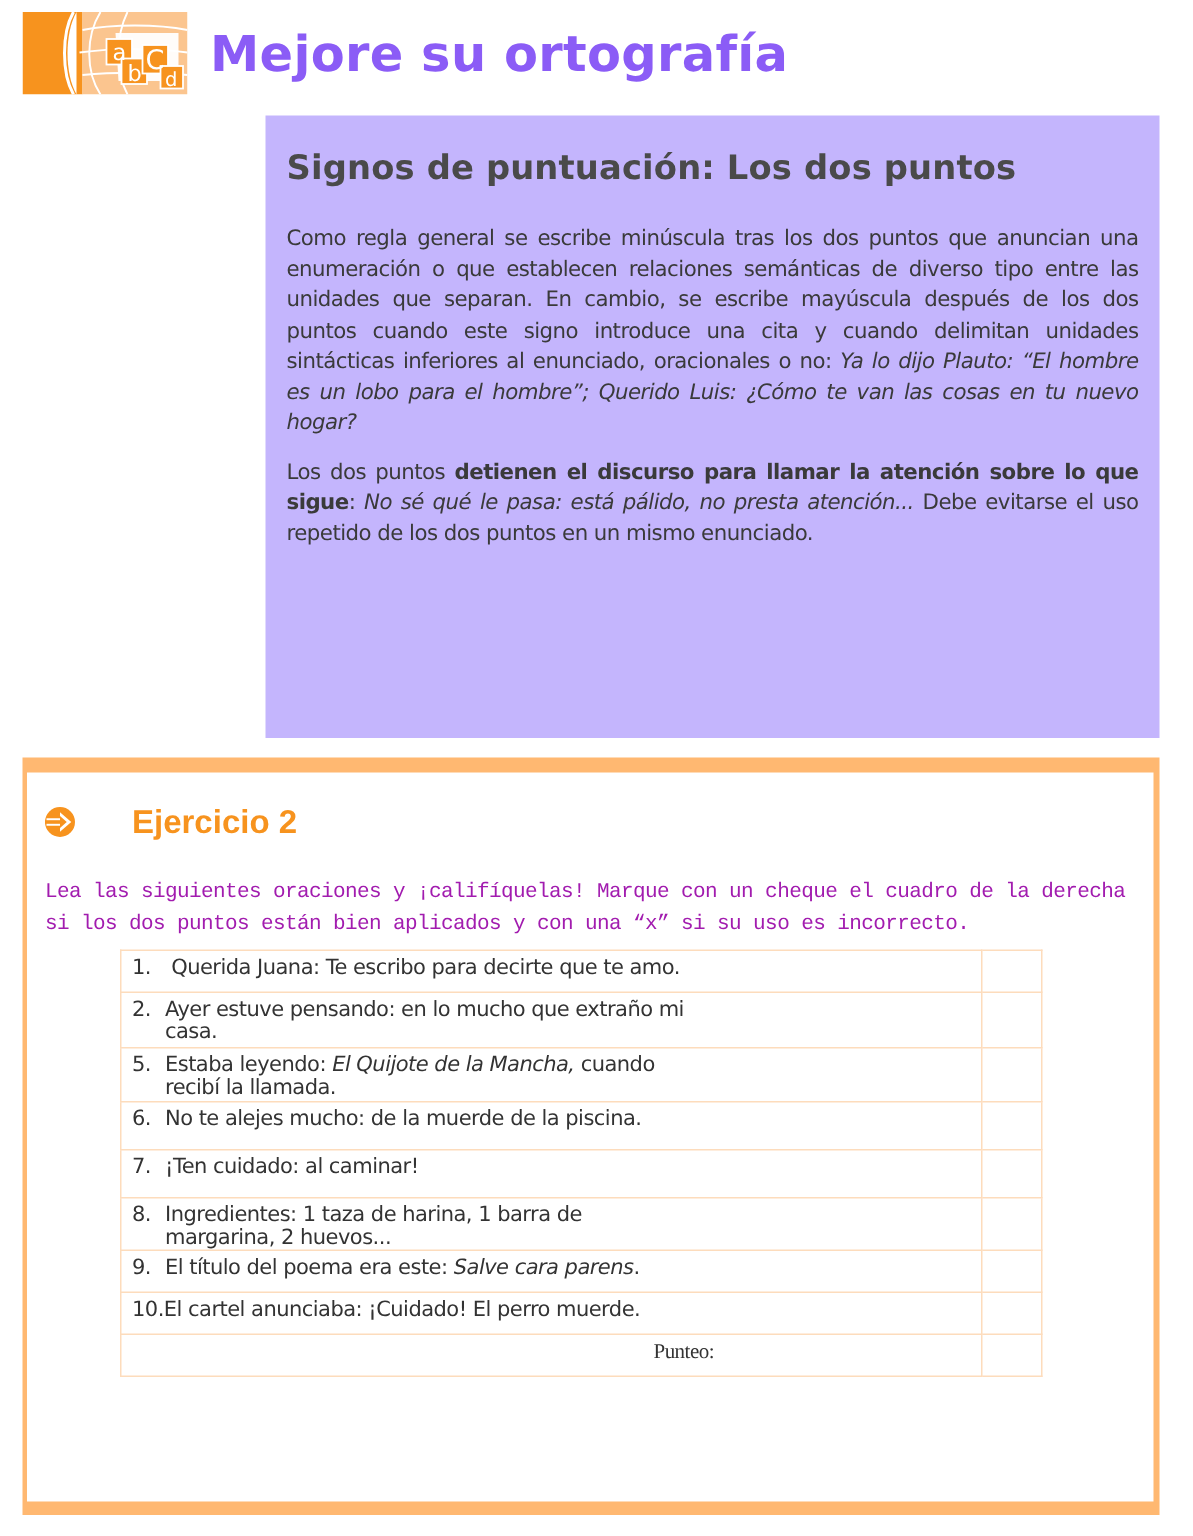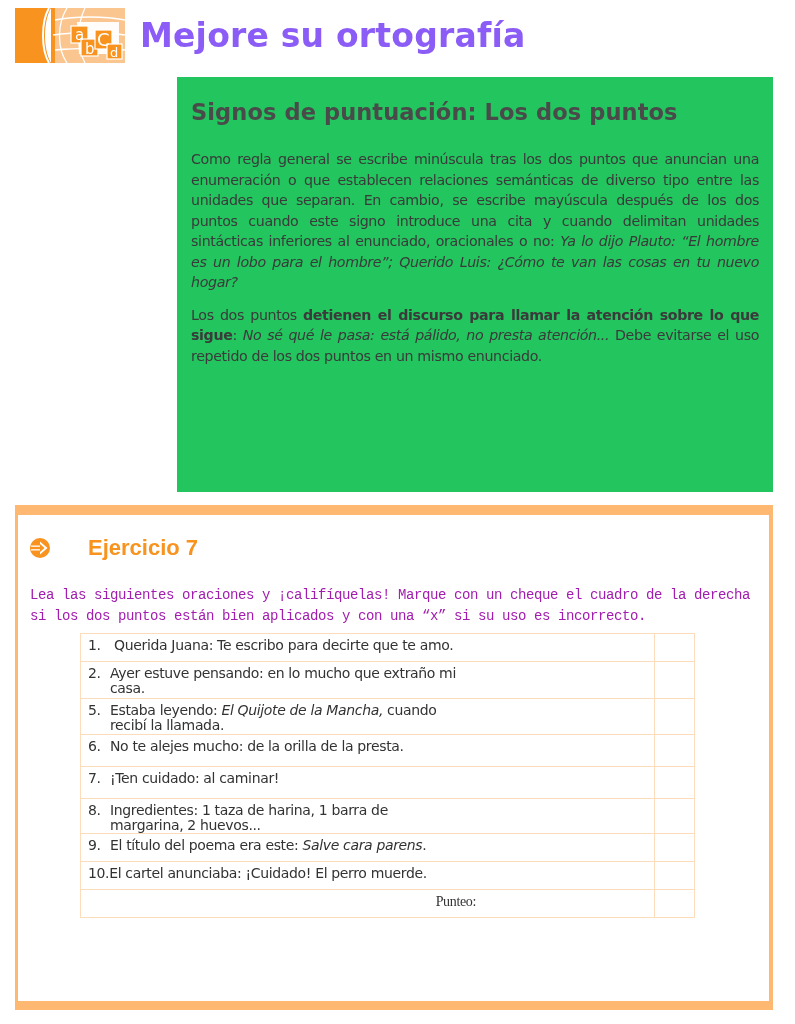--- a/index.html
+++ b/index.html
@@ -6,21 +6,21 @@
   body { width: 795px; height: 1024px; position: relative; overflow: hidden;
          font-family: "DejaVu Sans", "Liberation Sans", sans-serif; color: #3b3b3b; }
 
   
   .logo { position: absolute; left: 15px; top: 8px; width: 110px; height: 55px; }
   .page-title { position: absolute; left: 140px; top: 16px; font-size: 33px; font-weight: bold;
                 color: #8b5cf6; letter-spacing: 0.2px; margin: 0; white-space: nowrap; }
 
   
   .info-box { position: absolute; left: 177px; top: 77px; width: 596px; height: 415px;
-              background: #22c55e; box-sizing: border-box; padding: 22px 14px 0 14px; }
+              background: #c4b5fd; box-sizing: border-box; padding: 22px 14px 0 14px; }
   .info-title { margin: 0 0 24px 0; font-size: 22.5px; font-weight: bold; color: #4a4a4a;
                 letter-spacing: 0.1px; font-family: "DejaVu Sans", sans-serif; }
   .info-box p { margin: 0 0 12px 0; font-size: 14.2px; line-height: 20.5px; text-align: justify;
                 color: #3a3a3a; font-family: "DejaVu Sans", sans-serif; letter-spacing: -0.35px; }
   .info-box em { font-style: italic; }
   .info-box strong { font-weight: bold; }
 
   
   .exercise-box { position: absolute; left: 15px; top: 505px; width: 758px; height: 505px;
                   box-sizing: border-box; border-top: 10px solid #ffb871; border-left: 3px solid #ffb871;
@@ -79,40 +79,40 @@
 
 <section class="exercise-box">
   <div class="exercise-header">
     <svg class="arrow-icon" viewBox="0 0 24 24">
       <circle cx="12" cy="12" r="10" fill="#f7931e"></circle>
       <rect x="3" y="9.5" width="11" height="5" fill="#fff"></rect>
       <path d="M12 5.5 L19.5 12 L12 18.5 Z" fill="#fff"></path>
       <path d="M12 8 L16.5 12 L12 16 Z" fill="#f7931e"></path>
       <rect x="2" y="10.8" width="10.5" height="2.4" fill="#f7931e"></rect>
     </svg>
-    <h2 class="exercise-title">Ejercicio 7</h2>
+    <h2 class="exercise-title">Ejercicio 2</h2>
   </div>
   <p class="exercise-instructions">Lea las siguientes oraciones y ¡califíquelas! Marque con un cheque el cuadro de la derecha si los dos puntos están bien aplicados y con una “x” si su uso es incorrecto.</p>
 
   <table class="answer-table">
     <tbody>
       <tr style="height:28px">
         <td class="sentence"><span class="num">1.</span><span> Querida Juana: Te escribo para decirte que te amo.</span></td>
         <td class="check-cell"></td>
       </tr>
       <tr style="height:37px">
         <td class="sentence"><span class="num">2.</span><span>Ayer estuve pensando: en lo mucho que extraño mi</span><span class="line2">casa.</span></td>
         <td class="check-cell"></td>
       </tr>
       <tr style="height:36px">
         <td class="sentence"><span class="num">5.</span><span>Estaba leyendo: </span><em>El Quijote de la Mancha,</em><span> cuando</span><span class="line2">recibí la llamada.</span></td>
         <td class="check-cell"></td>
       </tr>
       <tr style="height:32px">
-        <td class="sentence"><span class="num">6.</span><span>No te alejes mucho: de la orilla de la presta.</span></td>
+        <td class="sentence"><span class="num">6.</span><span>No te alejes mucho: de la muerde de la piscina.</span></td>
         <td class="check-cell"></td>
       </tr>
       <tr style="height:32px">
         <td class="sentence"><span class="num">7.</span><span>¡Ten cuidado: al caminar!</span></td>
         <td class="check-cell"></td>
       </tr>
       <tr style="height:33px">
         <td class="sentence"><span class="num">8.</span><span>Ingredientes: 1 taza de harina, 1 barra de</span><span class="line2">margarina, 2 huevos...</span></td>
         <td class="check-cell"></td>
       </tr>

